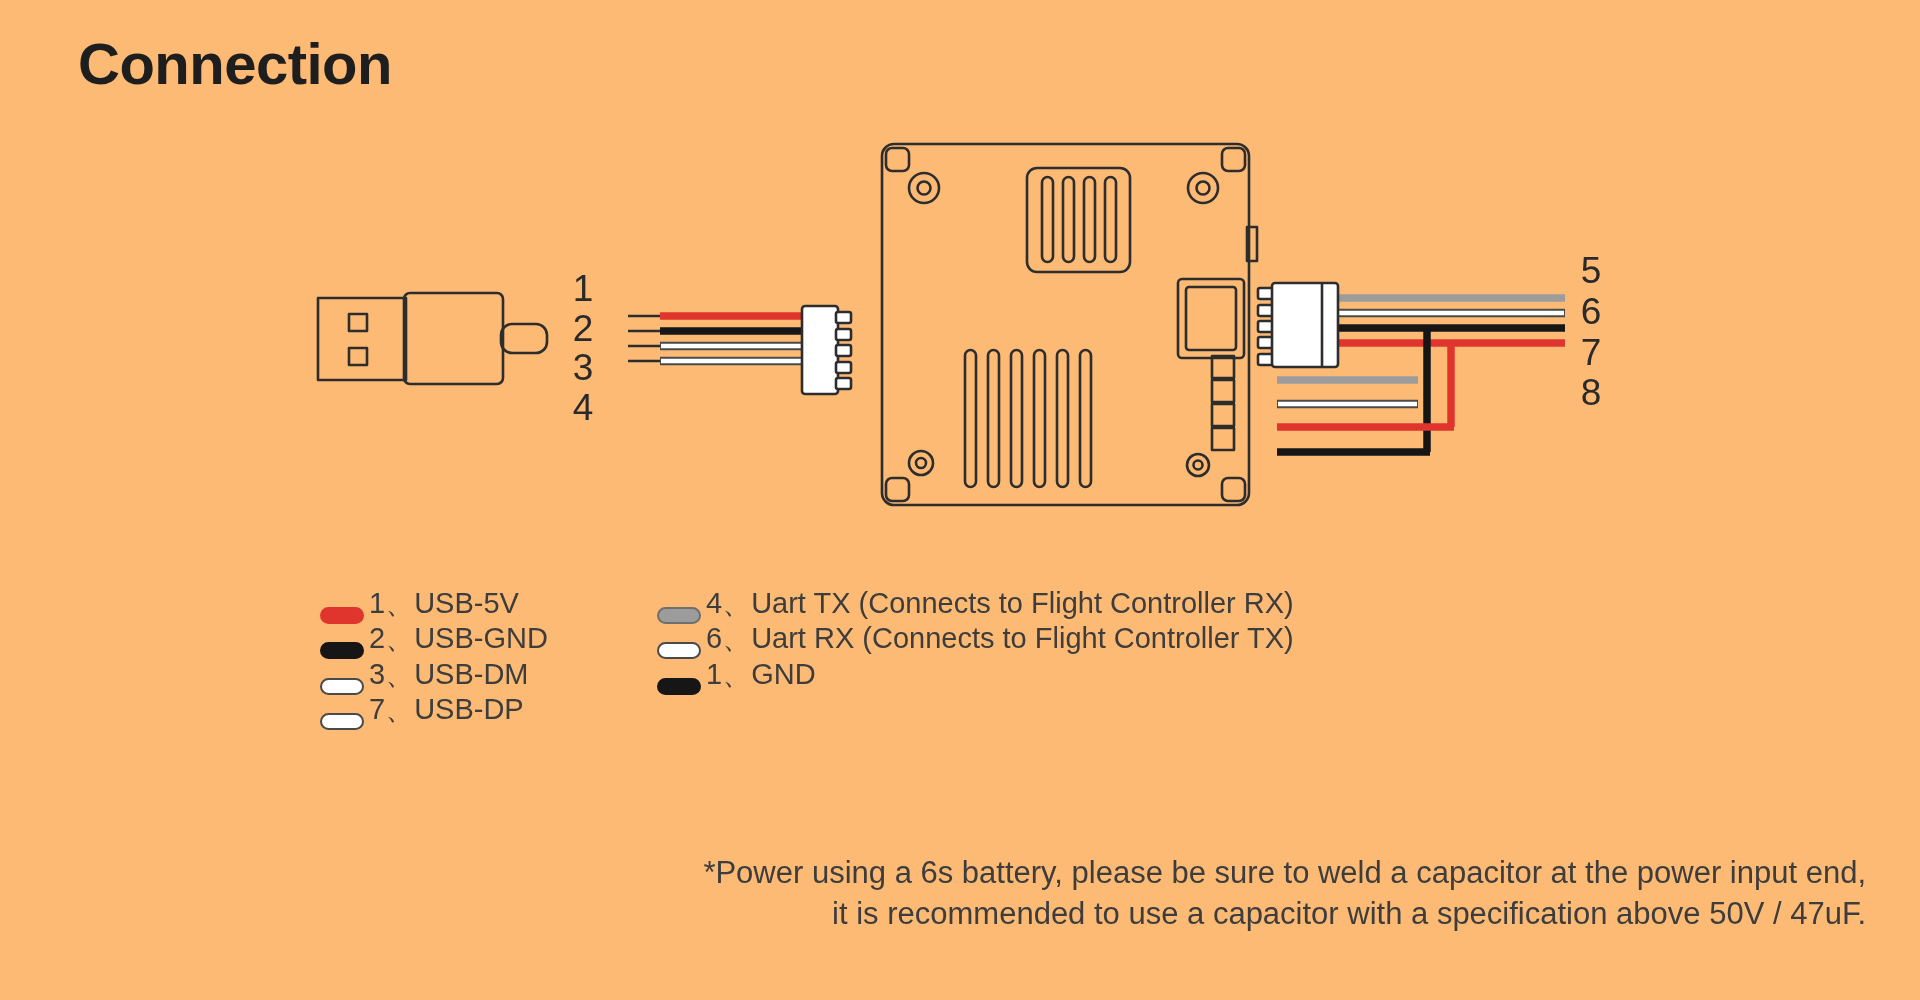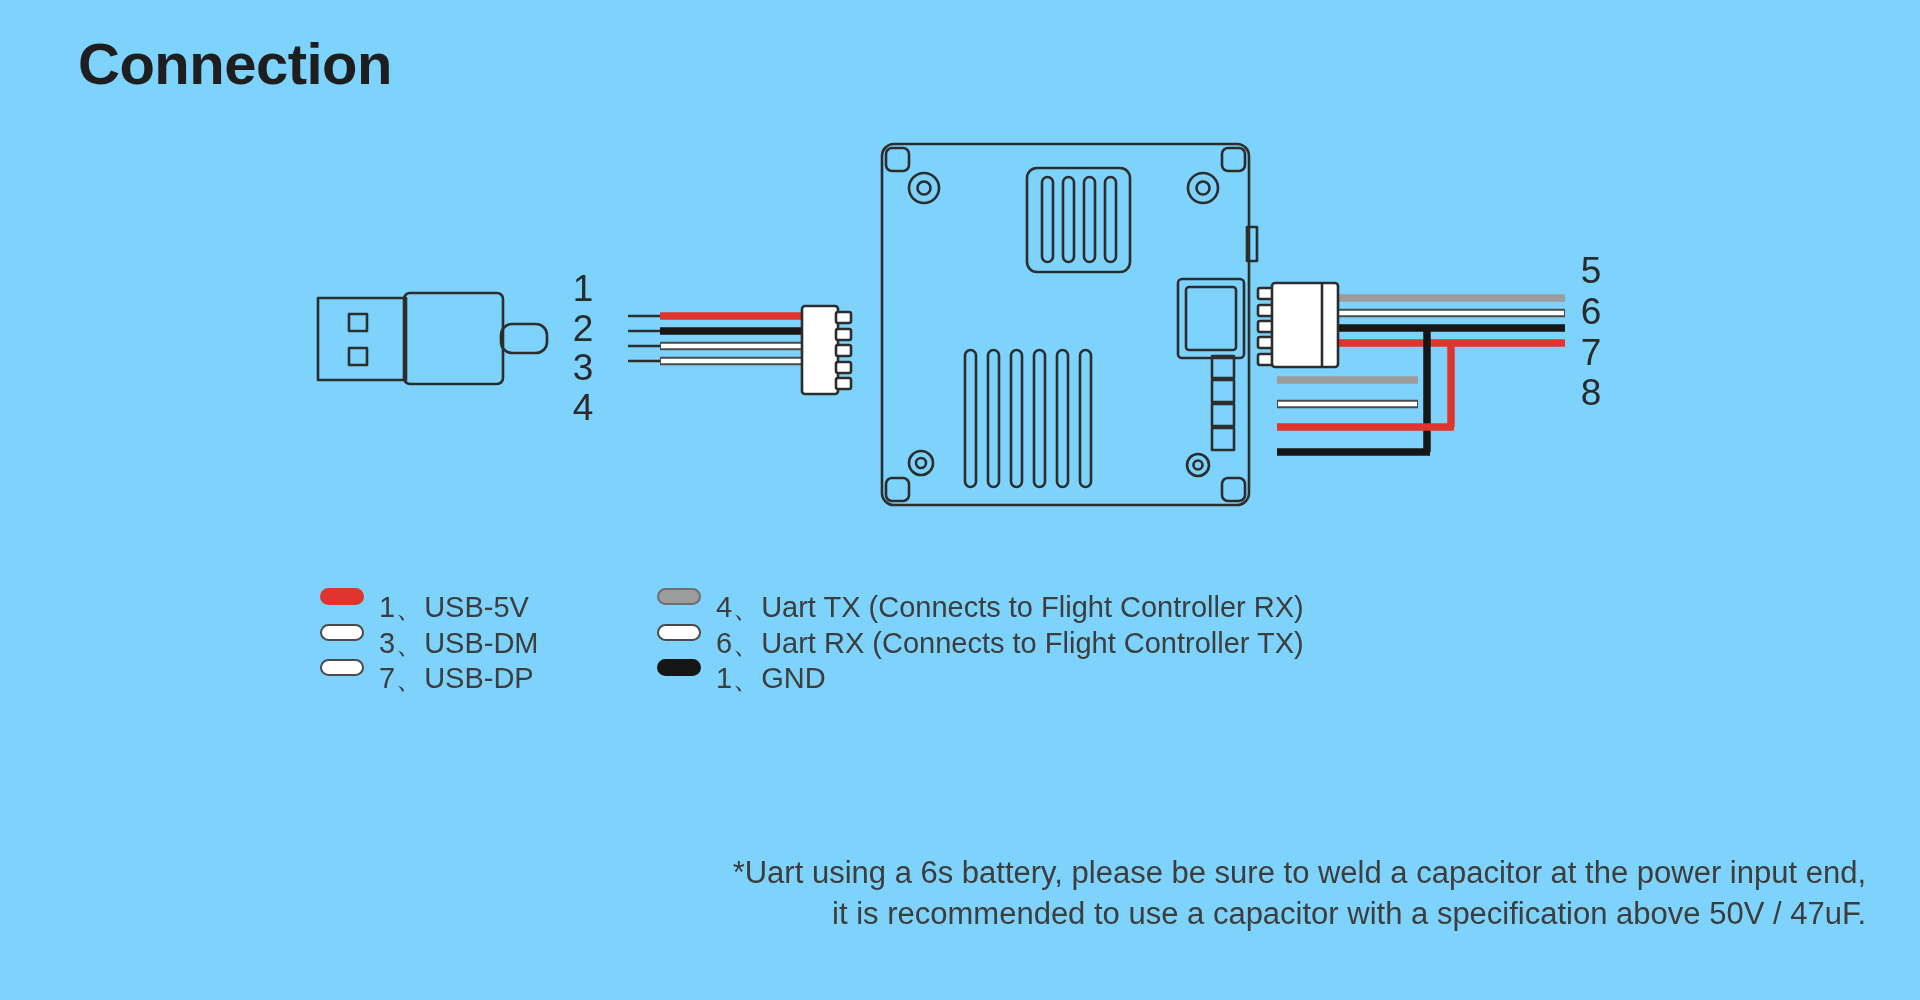--- a/index.html
+++ b/index.html
@@ -7,28 +7,28 @@
     --wire-black:#161616;
     --wire-gray:#9c9c9c;
     --wire-white:#ffffff;
     --wire-outline:#4a4a4a;
     --line:#2d2d2d;
     --text:#3d3d3d;
   }
   *{box-sizing:border-box;margin:0;padding:0}
   html,body{width:1920px;height:1000px;background:#ffffff;overflow:hidden;
     font-family:"Liberation Sans", sans-serif;}
-  .page{position:relative;width:1920px;height:1000px;background:#7dd3fc}
+  .page{position:relative;width:1920px;height:1000px;background:#fdba74}
   .title{position:absolute;left:78px;top:30px;font-size:58px;font-weight:700;
     color:#1e1e1e;letter-spacing:-0.5px}
   .diagram{position:absolute;left:0;top:0}
   .legend-col{position:absolute;display:flex;flex-direction:column}
   .legend-col.c1{left:320px;top:588px}
   .legend-col.c2{left:657px;top:588px}
-  .legend-row{display:flex;align-items:flex-start;height:35.5px;gap:15px}
+  .legend-row{display:flex;align-items:flex-end;height:35.5px;gap:5px}
   .sw{width:44px;height:17px;border-radius:9px;flex:0 0 auto;border:2px solid transparent}
   .sw-red{background:var(--wire-red);border-color:var(--wire-red)}
   .sw-black{background:var(--wire-black);border-color:var(--wire-black)}
   .sw-gray{background:var(--wire-gray);border-color:#6f6f6f}
   .sw-white{background:#ffffff;border-color:#4a4a4a}
   .legend-label{font-size:29px;color:var(--text);white-space:nowrap}
   .footnote{position:absolute;right:54px;top:852px;text-align:right;
     font-size:31px;line-height:41px;color:var(--text)}
   svg .lineart{fill:none;stroke:var(--line);stroke-width:2.6;stroke-linejoin:round}
   svg .fill-white{fill:#ffffff}
@@ -157,20 +157,24 @@
     <text class="num" x="1591" y="365" text-anchor="middle">7</text>
     <text class="num" x="1591" y="405" text-anchor="middle">8</text>
   </svg>
 
   <div class="legend-col c1">
     <div class="legend-row">
       <span class="sw sw-red"></span>
       <span class="legend-label">1、USB-5V</span>
     </div>
     <div class="legend-row">
+      <span class="sw sw-black"></span>
+      <span class="legend-label">2、USB-GND</span>
+    </div>
+    <div class="legend-row">
       <span class="sw sw-white"></span>
       <span class="legend-label">3、USB-DM</span>
     </div>
     <div class="legend-row">
       <span class="sw sw-white"></span>
       <span class="legend-label">7、USB-DP</span>
     </div>
   </div>
 
   <div class="legend-col c2">
@@ -182,17 +186,17 @@
       <span class="sw sw-white"></span>
       <span class="legend-label">6、Uart RX (Connects to Flight Controller TX)</span>
     </div>
     <div class="legend-row">
       <span class="sw sw-black"></span>
       <span class="legend-label">1、GND</span>
     </div>
   </div>
 
   <div class="footnote">
-    <div>*Uart using a 6s battery, please be sure to weld a capacitor at the power input end,</div>
+    <div>*Power using a 6s battery, please be sure to weld a capacitor at the power input end,</div>
     <div>it is recommended to use a capacitor with a specification above 50V / 47uF.</div>
   </div>
 
 </div>
 
 </body></html>

